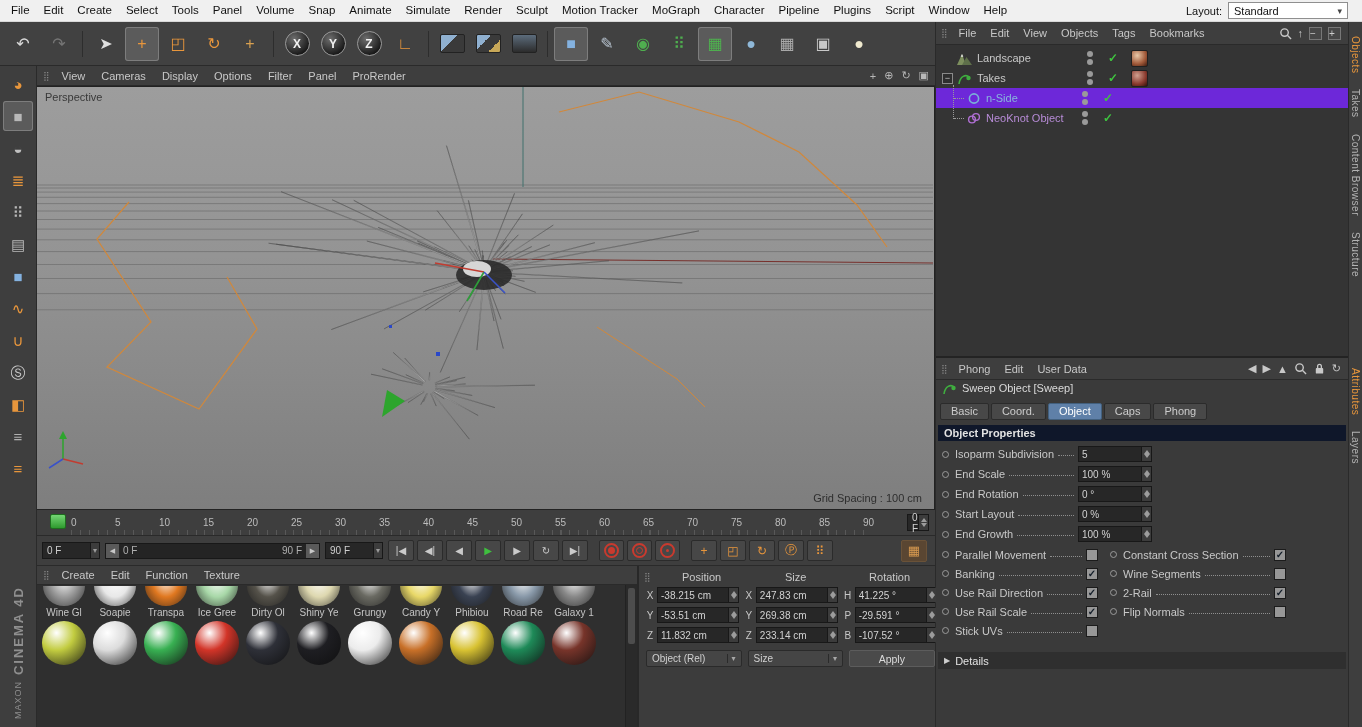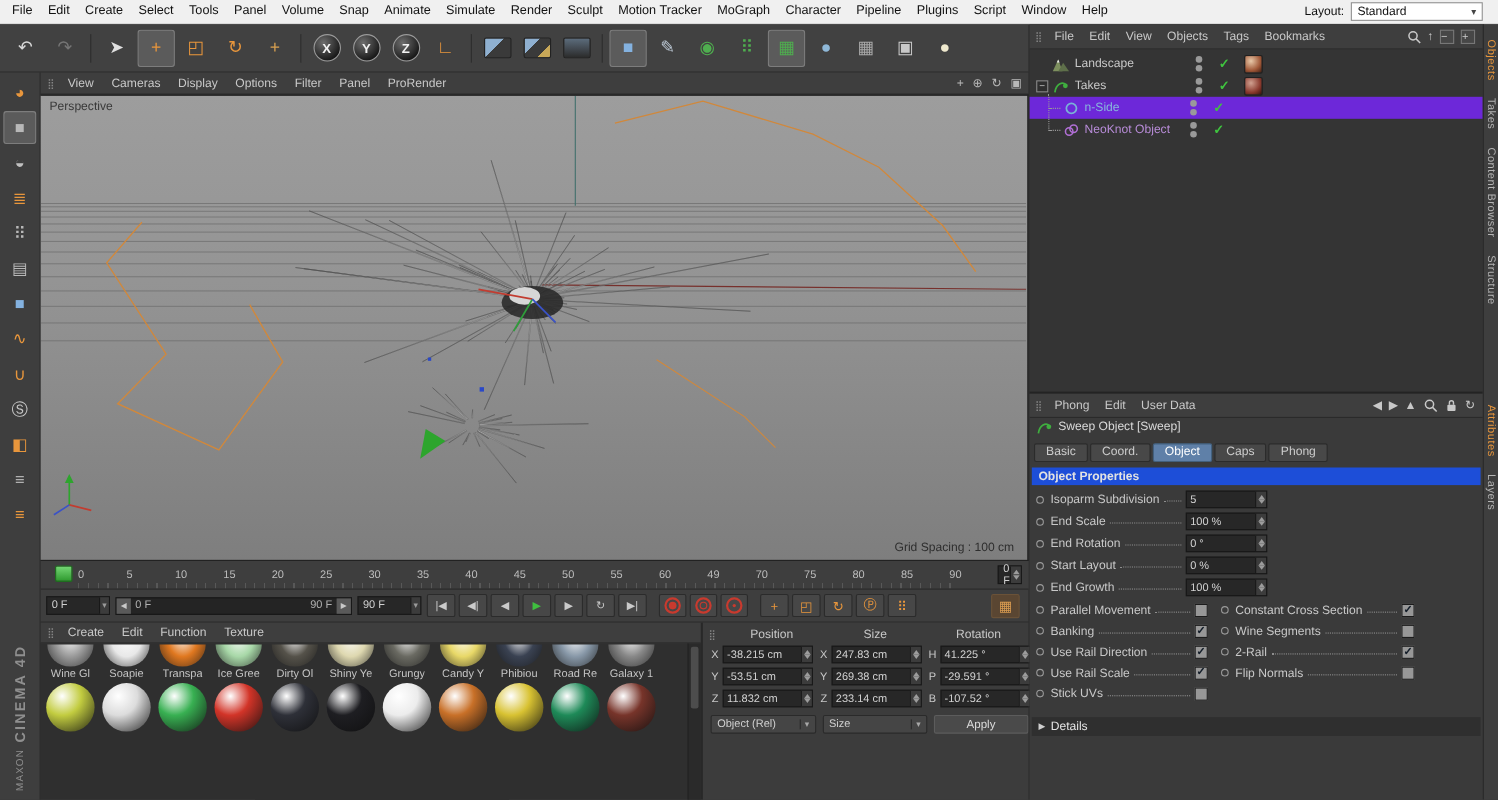--- a/index.html
+++ b/index.html
@@ -162,21 +162,21 @@
   .t-sweep{background:radial-gradient(circle at 35% 30%,#d0a090,#8a3a2e 60%,#32100a)}
 
   #attr-mgr{flex:1;background:#3a3a3a;display:flex;flex-direction:column;min-height:0}
   #am-menu{height:22px;flex:none;background:#3e3e3e;display:flex;align-items:center;padding:0 5px;border-bottom:1px solid #2a2a2a}
   #am-menu .mi{padding:0 7px;color:#c8c8c8}
   #am-title{height:20px;flex:none;display:flex;align-items:flex-start;padding:2px 6px 0}
   #am-title span{margin-left:5px;color:#dadada;font-size:11px}
   #am-tabs{height:20px;flex:none;display:flex;align-items:center;padding:2px 4px 0}
   .atab{height:17px;padding:0 10px;background:#484848;border:1px solid #2b2b2b;border-radius:2px;display:flex;align-items:center;color:#cccccc;font-size:11px;margin-right:2px}
   .atab.active{background:#5f80a8;border-color:#42607e;color:#fff}
-  .section-bar{height:16px;flex:none;background:#1d4ed8;color:#e2e2e2;font-weight:bold;display:flex;align-items:center;padding:0 6px;margin:5px 2px 3px;font-size:11px}
+  .section-bar{height:16px;flex:none;background:#0f172a;color:#e2e2e2;font-weight:bold;display:flex;align-items:center;padding:0 6px;margin:5px 2px 3px;font-size:11px}
   #am-props{width:216px;padding-left:4px}
   .prow{height:20px;display:flex;align-items:center}
   .keyc{width:7px;height:7px;border:1px solid #9a9a9a;border-radius:50%;margin:0 6px 0 2px;flex:none}
   .plabel{font-size:11px;color:#c8c8c8;white-space:nowrap}
   .leader{flex:1;border-bottom:1px dotted #8e8e8e;height:9px;margin:0 4px 5px}
   #am-props .vbox{flex:none;width:74px}
   #am-checks{display:flex;gap:10px;padding-left:4px;margin-top:1px}
   .check-col{width:158px}
   .check-col:last-child{width:178px}
   .check-col .prow{height:19px}
@@ -555,21 +555,21 @@
                 <span class="tick">15</span>
                 <span class="tick">20</span>
                 <span class="tick">25</span>
                 <span class="tick">30</span>
                 <span class="tick">35</span>
                 <span class="tick">40</span>
                 <span class="tick">45</span>
                 <span class="tick">50</span>
                 <span class="tick">55</span>
                 <span class="tick">60</span>
-                <span class="tick">49</span>
+                <span class="tick">65</span>
                 <span class="tick">70</span>
                 <span class="tick">75</span>
                 <span class="tick">80</span>
                 <span class="tick">85</span>
                 <span class="tick">90</span>
               </div>
             <div class="framebox">
               <span>0 F</span>
               <span class="step"></span>
             </div>

